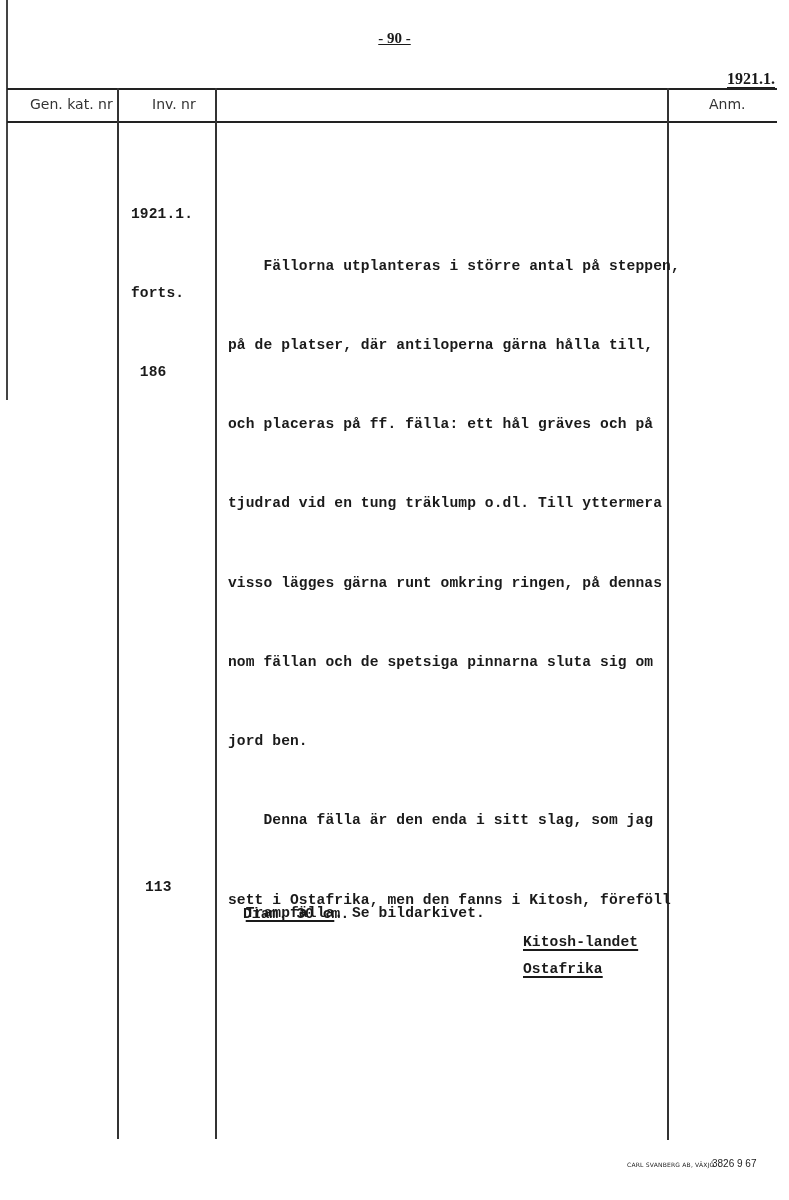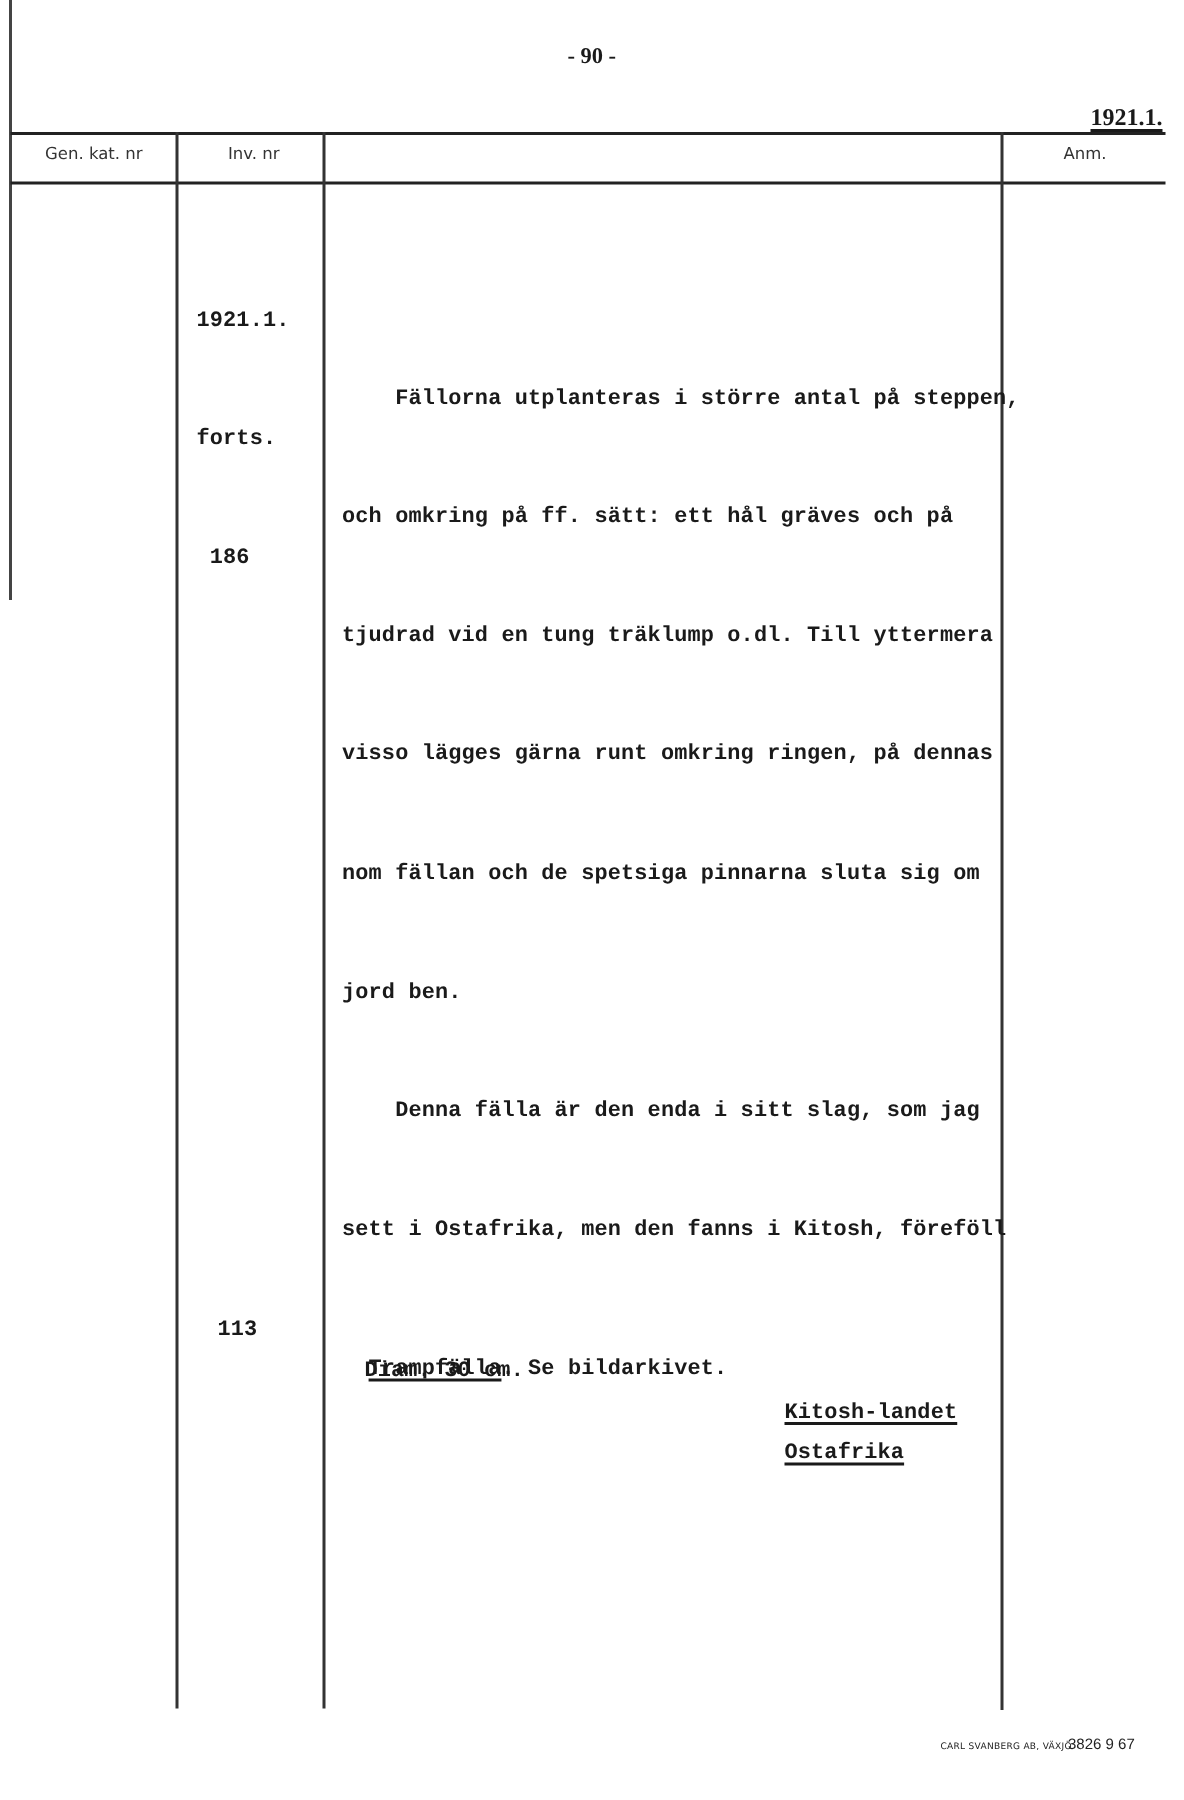--- a/index.html
+++ b/index.html
@@ -2,23 +2,23 @@
 <html><head>
 <meta charset="utf-8">
 <style>
   html, body { margin: 0; padding: 0; background: #ffffff; }
   body { width: 789px; height: 1200px; position: relative; overflow: hidden; color: #1a1a1a; }
   .abs { position: absolute; }
   .mono { font-family: "Liberation Mono", "DejaVu Sans Mono", monospace; font-weight: bold; font-size: 14.6px; letter-spacing: 0.1px; white-space: pre; line-height: 26.4px; }
   .sans { font-family: "DejaVu Sans", "Liberation Sans", sans-serif; }
   .hline { position: absolute; background: #222; }
   .vline { position: absolute; background: #333; }
-  .page-no { left: 0; width: 789px; top: 30px; text-align: center; font-family: "Liberation Serif", "DejaVu Serif", serif; font-weight: bold; font-size: 15px; }
+  .page-no { left: 0; width: 789px; top: 30px; text-align: center; font-family: "Liberation Serif", "DejaVu Serif", serif; font-weight: bold; font-size: 15px; text-decoration: underline; }
   .ref-top { right: 14px; top: 70px; font-family: "Liberation Serif", "DejaVu Serif", serif; font-weight: bold; font-size: 16px; }
-  .col-head { font-size: 11px; color: #333; top: 96px; }
+  .col-head { font-size: 14px; color: #333; top: 96px; }
   .u { text-decoration: underline; text-decoration-thickness: 2px; text-underline-offset: 3px; }
   .footer { font-size: 6px; color: #222; letter-spacing: 0.2px; }
   .footer-num { font-size: 10px; color: #222; font-family: "Liberation Sans", sans-serif; }
 </style>
 </head>
 <body>
 
 <div class="abs page-no">- 90 -</div>
 <div class="abs ref-top u">1921.1.</div>
 
@@ -34,21 +34,22 @@
 <div class="abs sans col-head" style="left:709px;">Anm.</div>
 
 <div class="abs mono" style="left:131px; top:148px;">
   <div>1921.1.</div>
   <div>forts.</div>
   <div> 186</div>
 </div>
 
 <div class="abs mono" style="left:228px; top:200px;">
   <div>    Fällorna utplanteras i större antal på steppen,</div>
-  <div>och omkring på ff. sätt: ett hål gräves och på</div>
+  <div>på de platser, där antiloperna gärna hålla till,</div>
+  <div>och placeras på ff. fälla: ett hål gräves och på</div>
   <div>tjudrad vid en tung träklump o.dl. Till yttermera</div>
   <div>visso lägges gärna runt omkring ringen, på dennas</div>
   <div>nom fällan och de spetsiga pinnarna sluta sig om</div>
   <div>jord ben.</div>
   <div>    Denna fälla är den enda i sitt slag, som jag</div>
   <div>sett i Ostafrika, men den fanns i Kitosh, föreföll</div>
   
   
   
   

